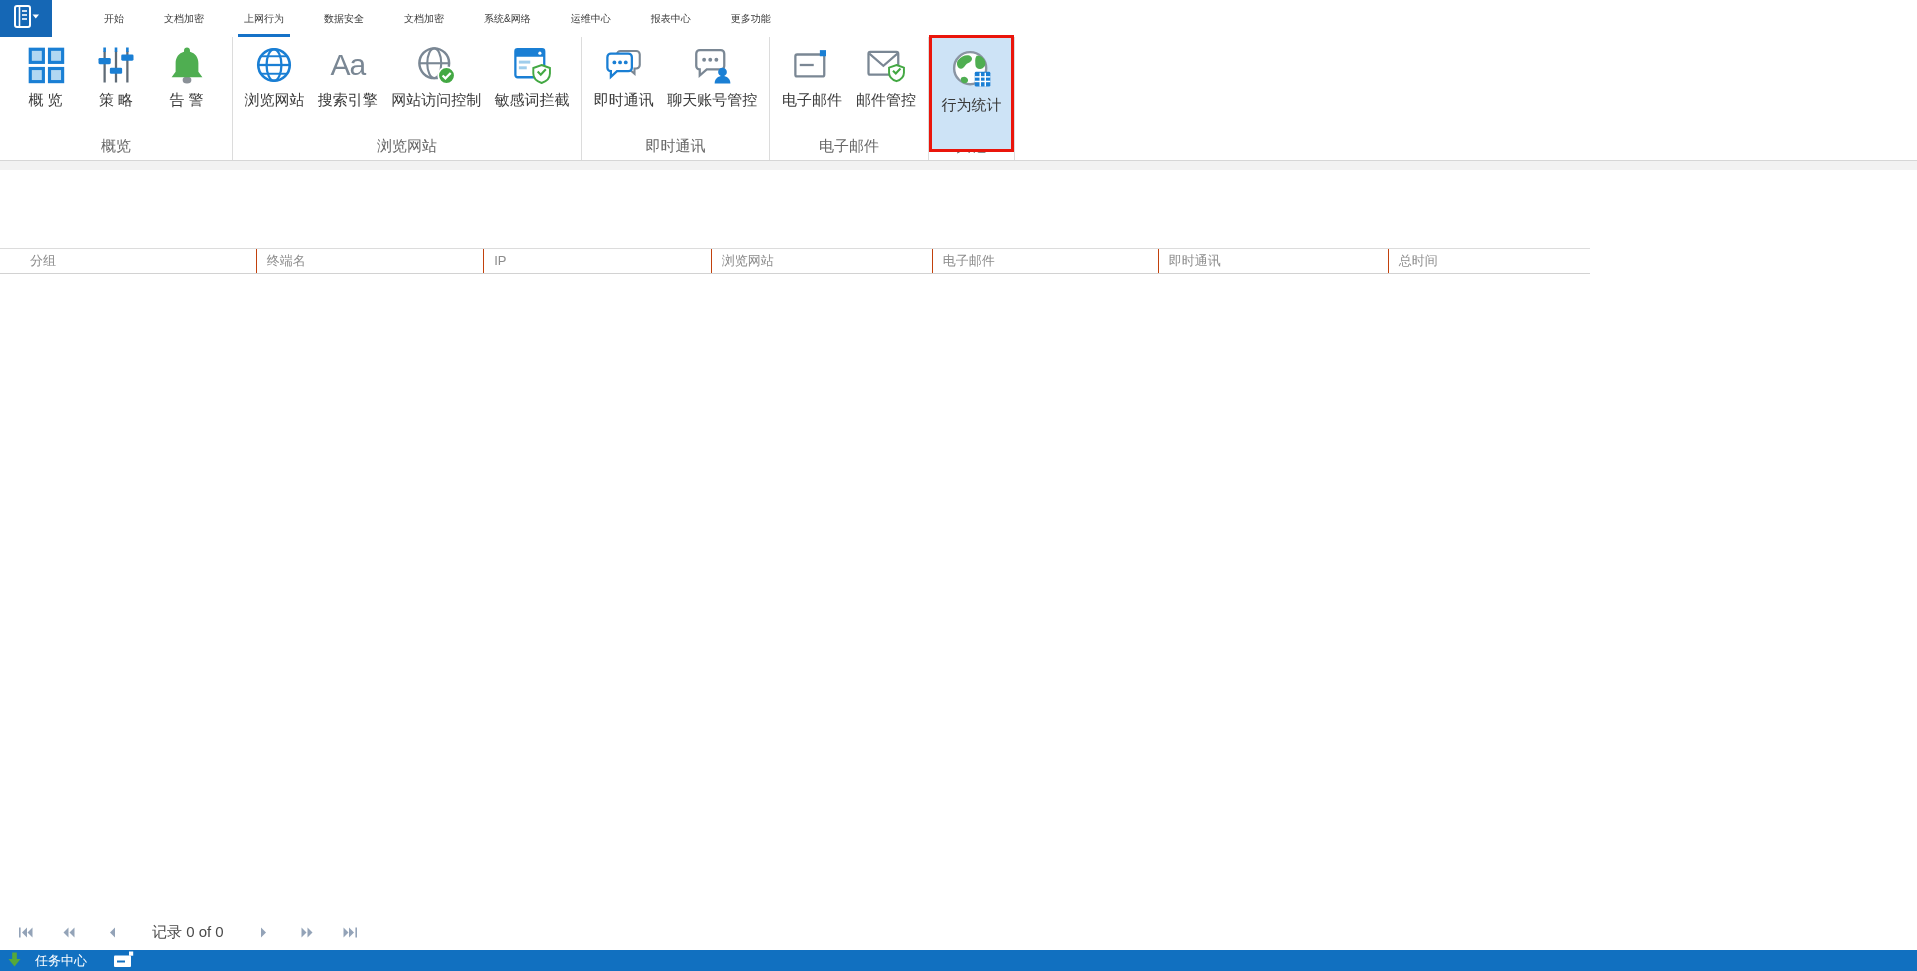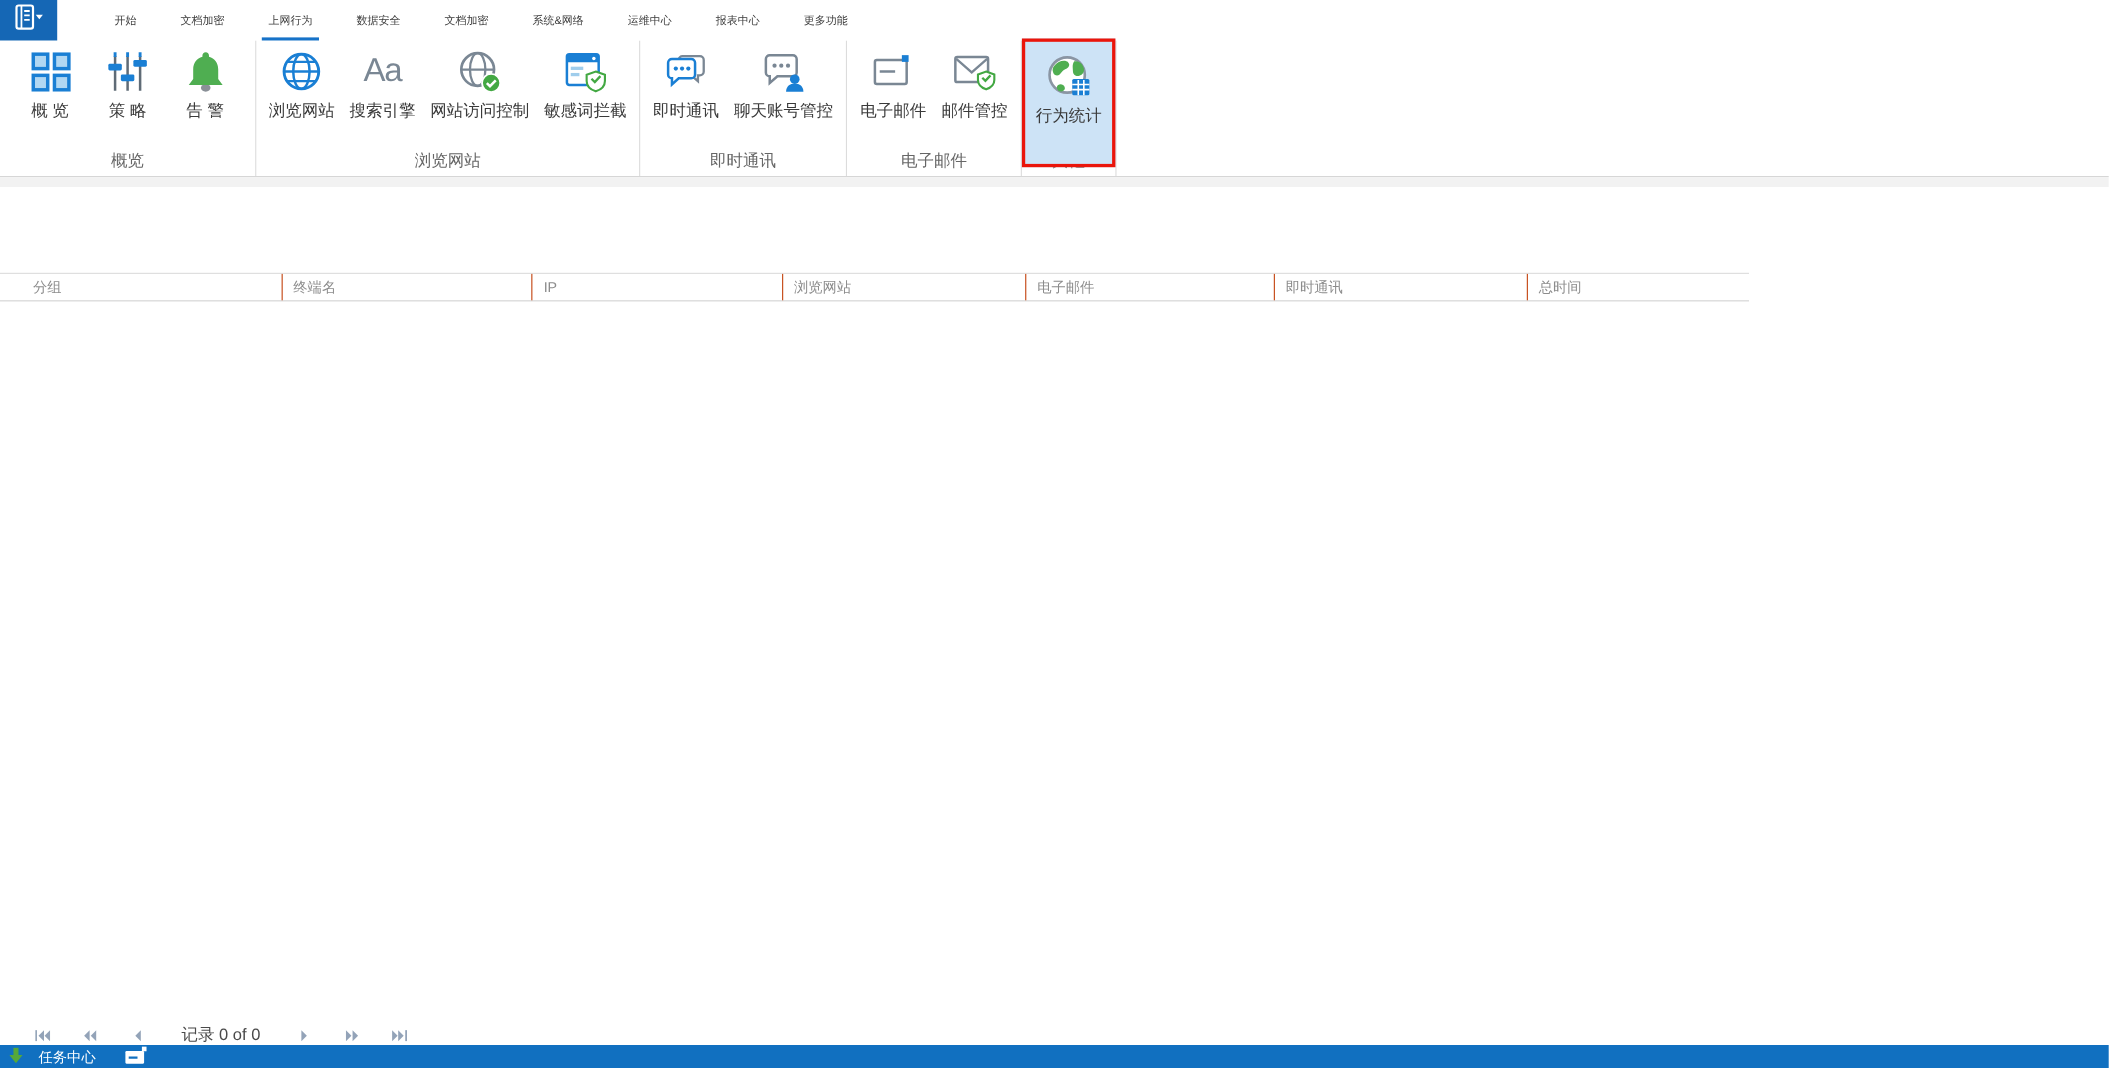--- a/index.html
+++ b/index.html
@@ -85,21 +85,21 @@
   .th:nth-child(1){width:305px;border-left:none;padding-left:30px;}
   .th:nth-child(2){width:275px;}
   .th:nth-child(3){width:275px;}
   .th:nth-child(4){width:267px;}
   .th:nth-child(5){width:273px;}
   .th:nth-child(6){width:278px;}
   .th:nth-child(7){width:244px;}
   
   .pager{
     position:absolute;bottom:21px;left:0;width:100%;height:27px;
-    display:flex;align-items:flex-end;padding-left:30px;box-sizing:border-box;
+    display:flex;align-items:flex-start;padding-left:17px;box-sizing:border-box;
     background:#fff;
     gap:25px;
   }
   .pnav{display:flex;align-items:center;justify-content:center;
     width:18px;height:18px;cursor:pointer;}
   .precord{font-size:15px;color:#4a4a4a;margin:0 6px;white-space:nowrap;}
   
   .statusbar{
     position:absolute;bottom:0;left:0;width:100%;height:21px;
     background:#1170c0;display:flex;align-items:center;

